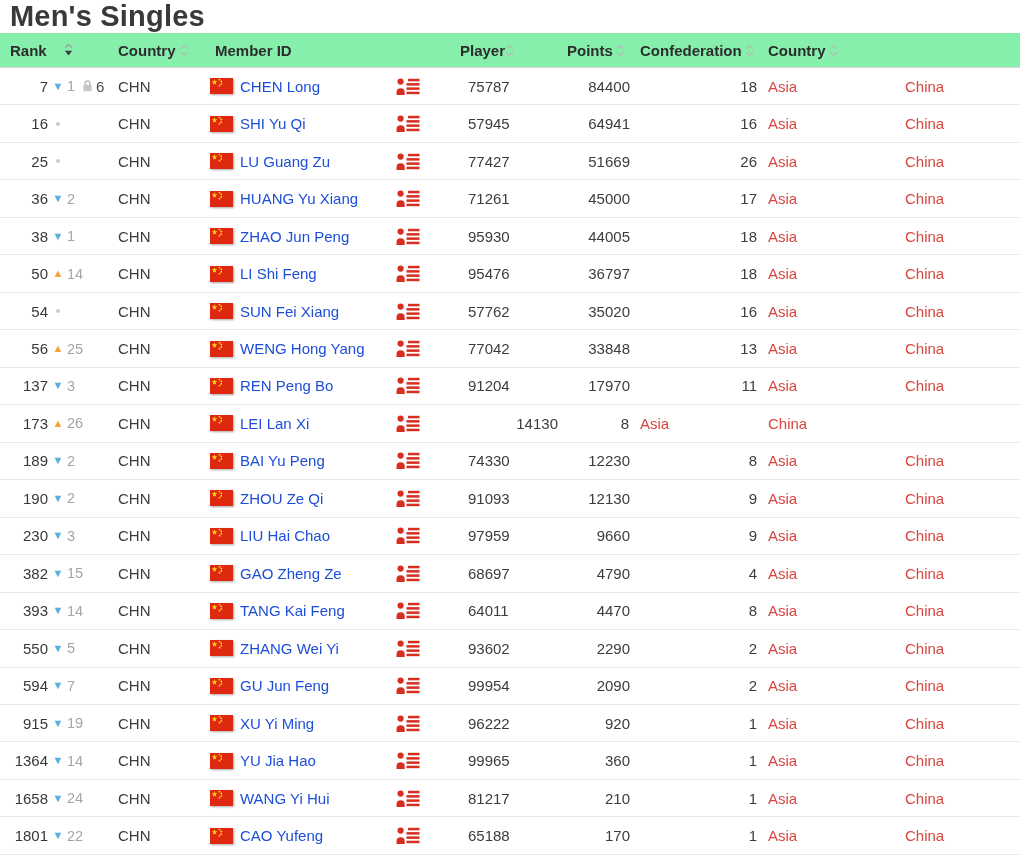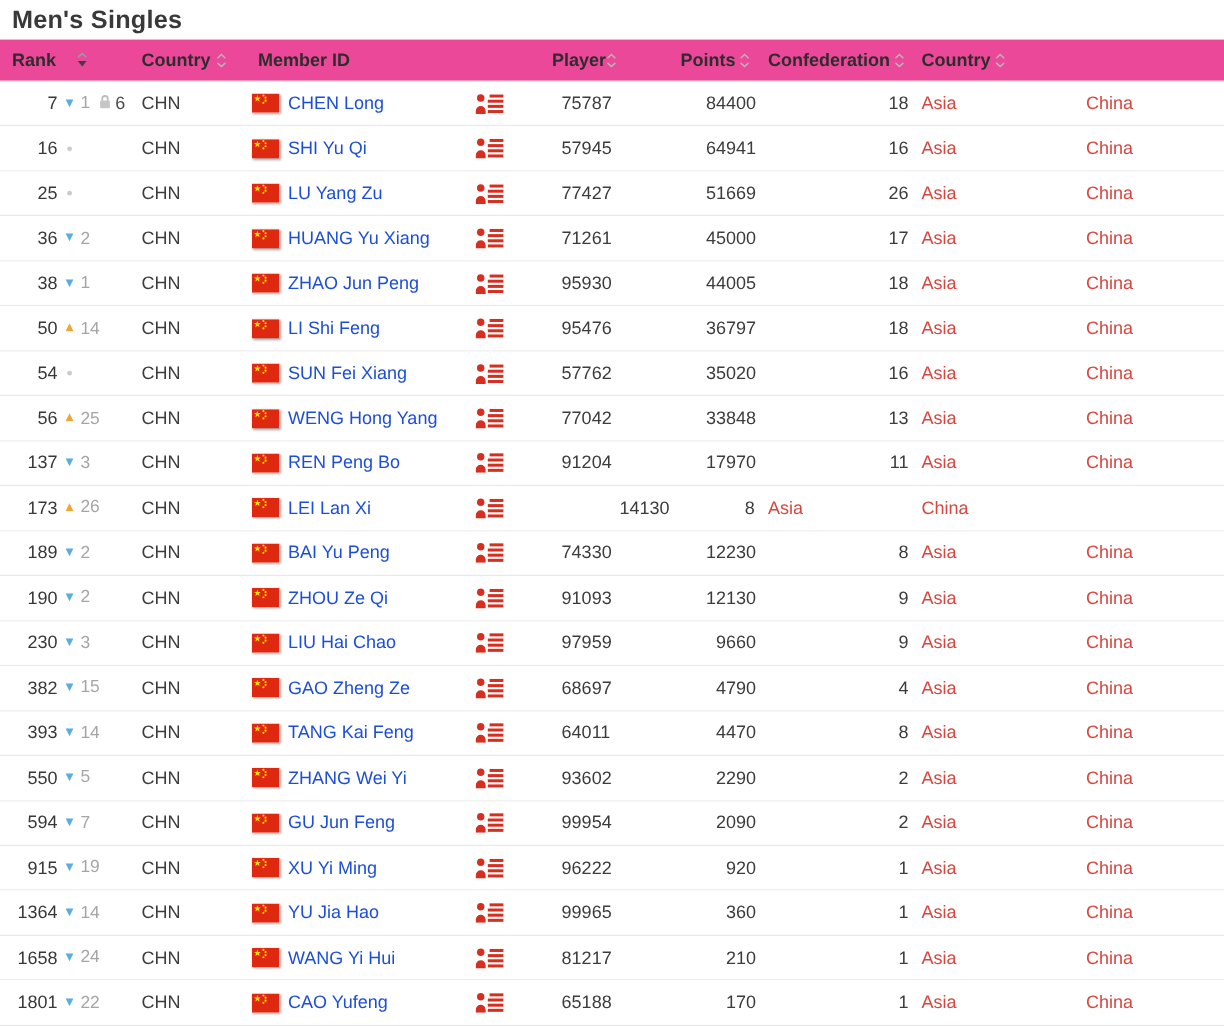--- a/index.html
+++ b/index.html
@@ -5,32 +5,32 @@
   html,body{margin:0;padding:0;}
   body{
     width:1020px;height:856px;overflow:hidden;background:#ffffff;
     font-family:"Liberation Sans","DejaVu Sans",sans-serif;
     -webkit-font-smoothing:antialiased;
   }
   .page{width:1020px;height:856px;}
 
   
   .title-bar{height:33px;display:flex;align-items:center;padding-left:10px;box-sizing:border-box;}
-  .title-bar h1{margin:0;font-size:21px;font-weight:bold;color:#393939;letter-spacing:.2px;}
+  .title-bar h1{margin:0;font-size:29px;font-weight:bold;color:#393939;letter-spacing:.2px;}
 
   
   .grid{
     display:grid;
     grid-template-columns:110px 93px 253px 104px 72px 128px 137px 1fr;
     align-items:center;
   }
 
   
   .thead{
-    height:35px;background:#ec4899;border-bottom:1px solid #d6d6d6;
+    height:35px;background:#86efac;border-bottom:1px solid #d6d6d6;
     box-sizing:border-box;font-weight:bold;color:#2d2d2d;font-size:15px;
   }
   .th{display:flex;align-items:center;height:100%;box-sizing:border-box;}
   .th .lbl{white-space:nowrap;}
   .th-rank{padding-left:10px;}
   .th-rank .sorticon{margin-left:16px;}
   .th-ccode{padding-left:8px;}
   .th-ccode .sorticon{margin-left:4px;}
   .th-player{padding-left:4px;}
   .th-player .sorticon{margin-left:auto;margin-right:72px;}
@@ -254,21 +254,21 @@
       <span class="flag">
         <svg width="23" height="16" viewBox="0 0 23 16" style="display:block">
           <rect width="23" height="16" fill="#de2910"></rect>
           <polygon points="4.5,1.2 5.21,3.23 7.35,3.27 5.64,4.57 6.26,6.63 4.5,5.4 2.74,6.63 3.36,4.57 1.65,3.27 3.8,3.23" fill="#ffde00"></polygon>
           <circle cx="9.5" cy="1.6" r="0.9" fill="#ffde00"></circle>
           <circle cx="11.3" cy="3.4" r="0.9" fill="#ffde00"></circle>
           <circle cx="11.3" cy="5.9" r="0.9" fill="#ffde00"></circle>
           <circle cx="9.5" cy="7.7" r="0.9" fill="#ffde00"></circle>
         </svg>
       </span>
-      <a class="pname">LU Yang Zu</a>
+      <a class="pname">LU Guang Zu</a>
       <span class="person">
         <svg width="24" height="17" viewBox="0 0 24 17" style="display:block">
           <circle cx="4.6" cy="3.6" r="3.1" fill="#d62f20"></circle>
           <path d="M0.5,17 v-2.6 a4.1,4.1 0 0 1 8.2,0 V17 z" fill="#d62f20"></path>
           <rect x="12" y="0.8" width="11.5" height="2.5" fill="#d62f20"></rect>
           <rect x="10.5" y="5.1" width="13" height="2.5" fill="#d62f20"></rect>
           <rect x="10.5" y="9.4" width="13" height="2.5" fill="#d62f20"></rect>
           <rect x="10.5" y="13.7" width="13" height="2.5" fill="#d62f20"></rect>
         </svg>
       </span>

